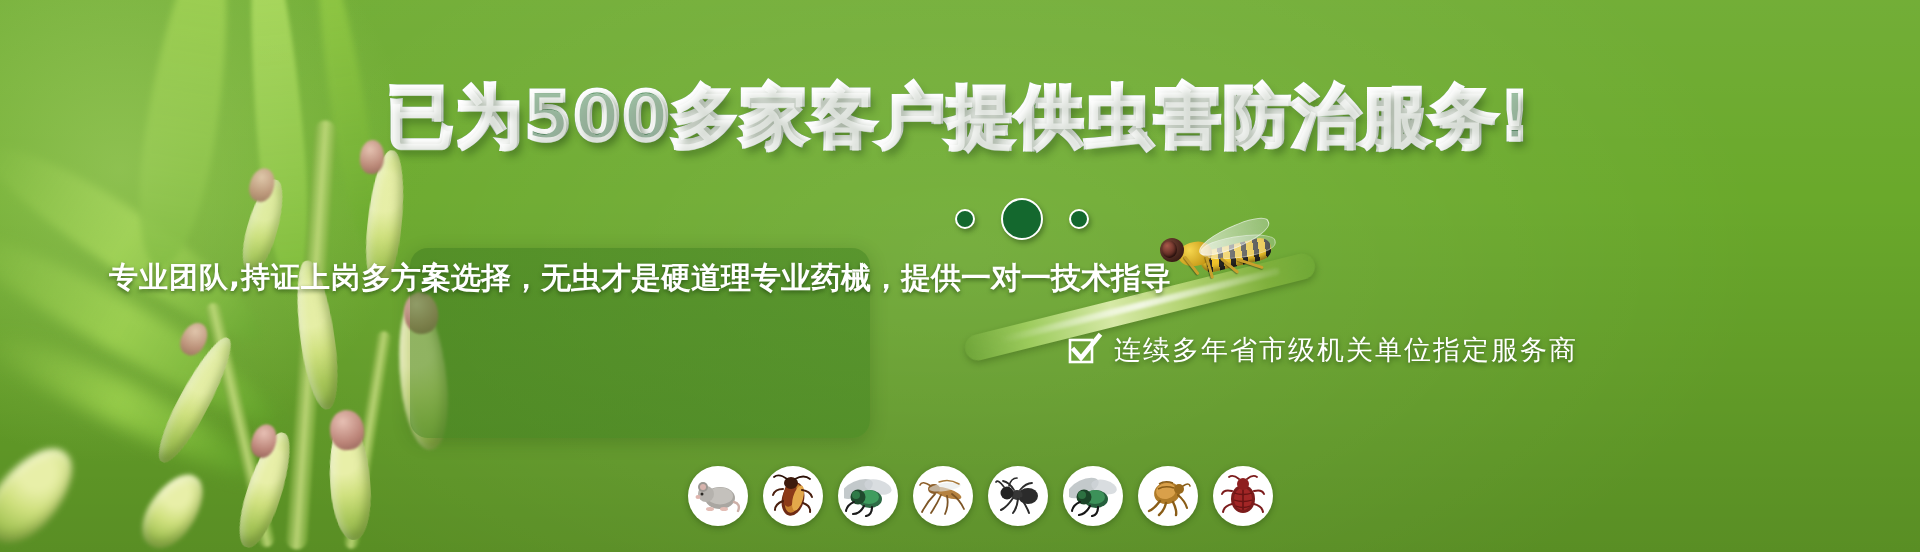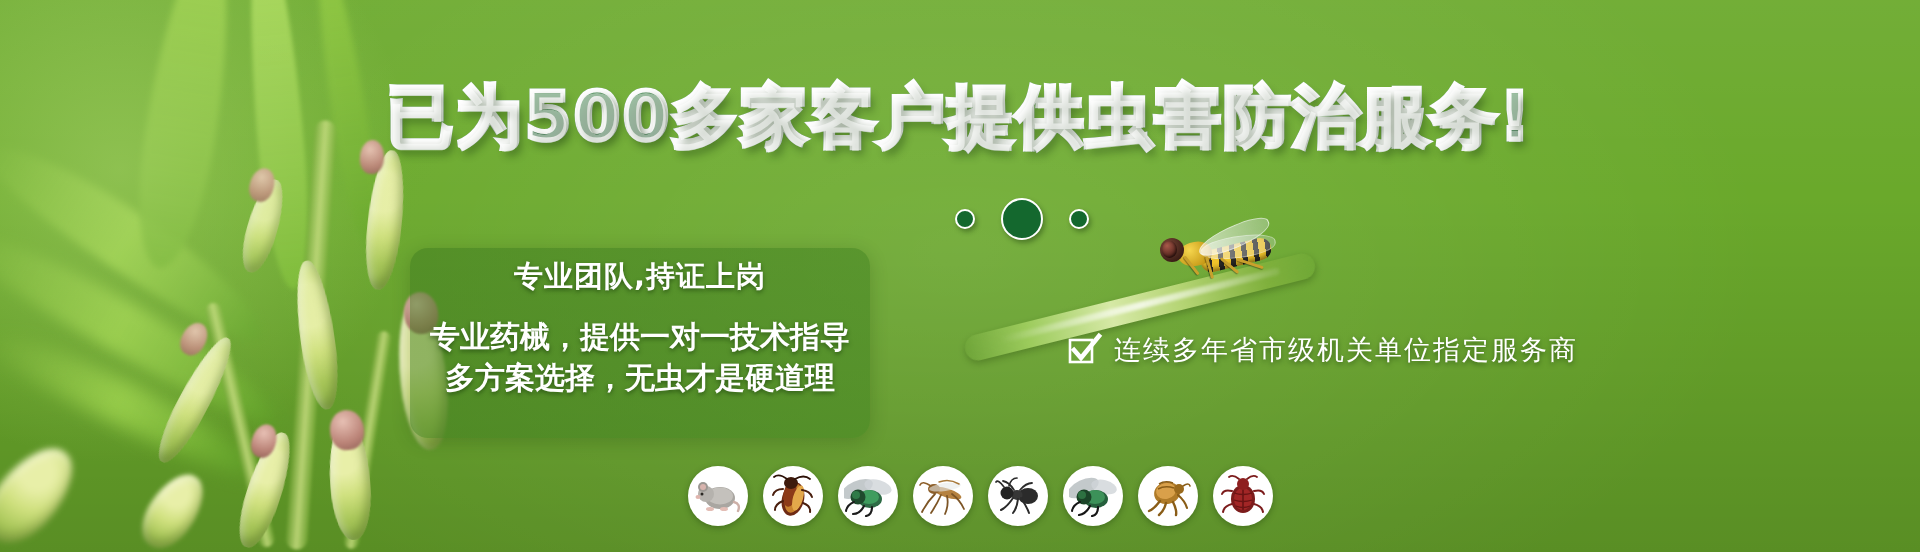--- a/index.html
+++ b/index.html
@@ -189,22 +189,22 @@
   .dot.small{ width:20px; height:20px; }
   .dot.big{ width:42px; height:42px; }
 
   
   .feature-box{
     position:absolute; left:410px; top:248px;
     width:460px; height:190px;
     background:linear-gradient(135deg, rgba(60,120,30,.50), rgba(70,135,35,.58));
     border-radius:18px 18px 18px 18px;
     box-shadow:0 4px 18px rgba(25,55,10,.22);
-    display:flex; flex-direction:column; justify-content:center;
-    padding:3px 0 14px 0;
+    display:flex; justify-content:center;
+    padding:10px 0 14px 0;
   }
   .feature-line{
     color:#ffffff; font-weight:bold; text-align:center;
     white-space:nowrap;
     text-shadow:0 2px 4px rgba(15,45,5,.55);
     font-family:"DejaVu Sans","Liberation Sans",sans-serif;
   }
   .feature-line.l1{ font-size:29px; letter-spacing:1px; margin-bottom:20px; }
   .feature-line.l2{ font-size:30px; letter-spacing:0px; margin-bottom:19px; }
   .feature-line.l3{ font-size:30px; letter-spacing:0px; }
@@ -297,22 +297,22 @@
   </div>
 
   <div class="dots">
     <span class="dot small"></span>
     <span class="dot big"></span>
     <span class="dot small"></span>
   </div>
 
   <div class="feature-box">
     <div class="feature-line l1">专业团队,持证上岗</div>
+    <div class="feature-line l2">多方案选择，无虫才是硬道理</div>
     <div class="feature-line l3">专业药械，提供一对一技术指导</div>
-    <div class="feature-line l2">多方案选择，无虫才是硬道理</div>
   </div>
 
   <div class="checklist">
     <div class="check-row">
       <span class="check-icon">
         <svg width="30" height="30" viewBox="0 0 30 30">
           <rect x="2" y="5" width="22" height="22" fill="none" stroke="#ffffff" stroke-width="2.6"></rect>
           <path d="M6 15 L13 23 L31 1" fill="none" stroke="#ffffff" stroke-width="4.6" stroke-linecap="square"></path>
         </svg>
       </span>

